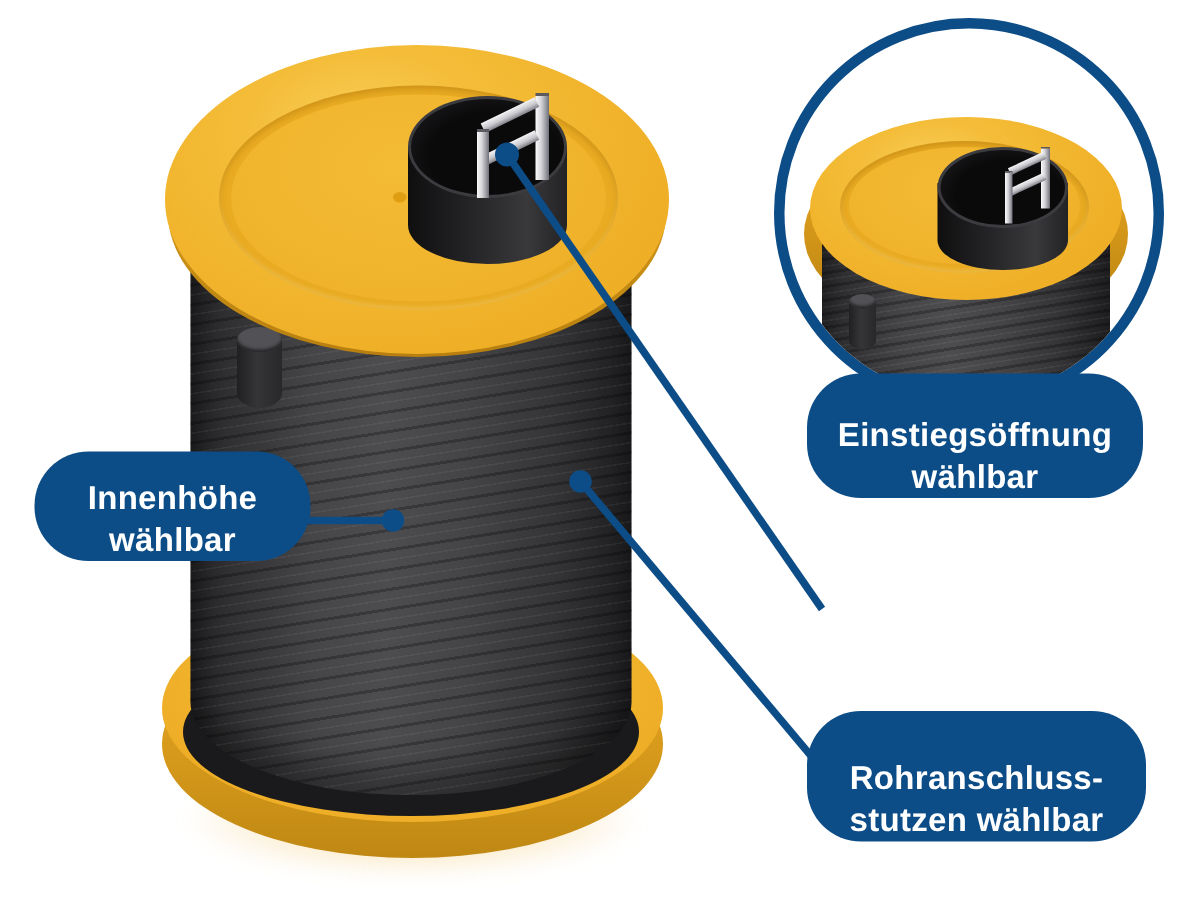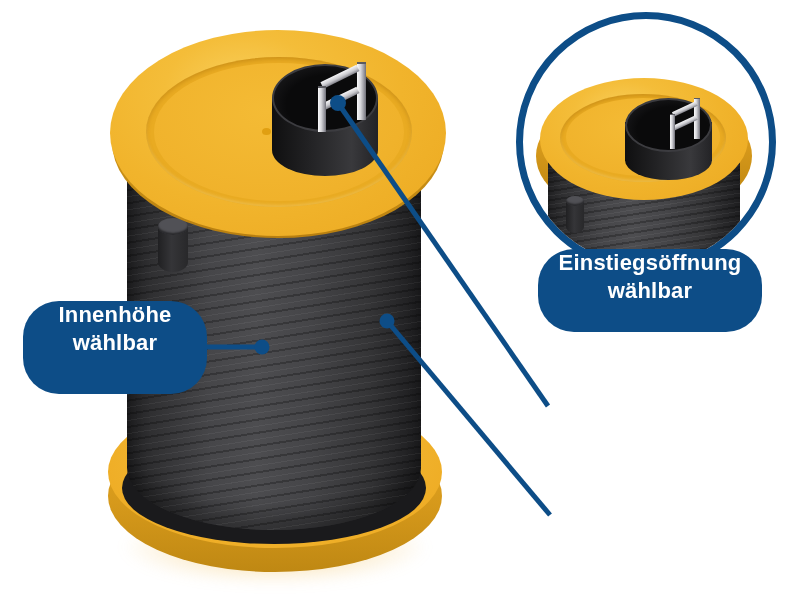--- a/index.html
+++ b/index.html
@@ -28,21 +28,21 @@
   .manhole-side-grad{background:linear-gradient(90deg,#0f0f10 0%,#222224 35%,#39393c 75%,#232326 100%);}
   .manhole-top-grad{background:radial-gradient(ellipse at 55% 60%, #0a0a0b 55%, #161618 78%, #26262a 100%);border:2px solid #3c3c40;box-sizing:border-box;}
   .stub-side-grad{background:linear-gradient(90deg,#202022 0%,#353538 45%,#28282a 100%);}
   .stub-top-grad{background:#515156;box-shadow:inset 0 -2px 2px rgba(0,0,0,.5);}
   .silver{background:linear-gradient(90deg,#fafafb 0%,#d7d7db 40%,#94949c 80%,#6e6e76 100%);}
   .silver-h{background:linear-gradient(180deg,#f5f5f7 0%,#c9c9ce 55%,#808088 100%);}
 
   
   .callout{
     position:absolute;background:#0d4d87;border-radius:36px;
-    display:flex;align-items:flex-start;justify-content:center;
+    display:flex;align-items:flex-end;justify-content:center;
     color:#ffffff;font-weight:700;font-size:22px;line-height:28px;
     text-align:center;letter-spacing:.2px;
   }
   .callout .txt{white-space:pre-line;}
 
   
   #detail-circle{
     position:absolute;left:516px;top:12px;width:260px;height:260px;
     border:7px solid #0d4d87;border-radius:50%;box-sizing:border-box;
     background:#ffffff;overflow:hidden;
@@ -109,25 +109,29 @@
 
   <svg class="abs" style="left:0;top:0;" width="800" height="600" viewBox="0 0 800 600">
     <line x1="200" y1="347" x2="262" y2="347" stroke="#0d4d87" stroke-width="5"></line>
     <circle cx="262" cy="347" r="7.5" fill="#0d4d87"></circle>
     <line x1="338" y1="103" x2="548" y2="406" stroke="#0d4d87" stroke-width="5"></line>
     <circle cx="338" cy="103" r="8" fill="#0d4d87"></circle>
     <line x1="387" y1="321" x2="550" y2="515" stroke="#0d4d87" stroke-width="5"></line>
     <circle cx="387" cy="321" r="7.5" fill="#0d4d87"></circle>
   </svg>
 
-  <div class="callout" style="left:23px;top:301px;width:184px;height:93px;">
+  <div class="callout" style="left:23px;top:301px;width:184px;height:73px;">
     <span class="txt">Innenhöhe
 wählbar</span>
   </div>
 
   <div class="callout" style="left:538px;top:249px;width:224px;height:83px;">
     <span class="txt">Einstiegsöffnung
 wählbar</span>
   </div>
 
 
+  <div class="callout" style="left:538px;top:474px;width:226px;height:87px;">
+    <span class="txt">Rohranschluss-
+stutzen wählbar</span>
+  </div>
 
 </div>
 
 </body></html>

